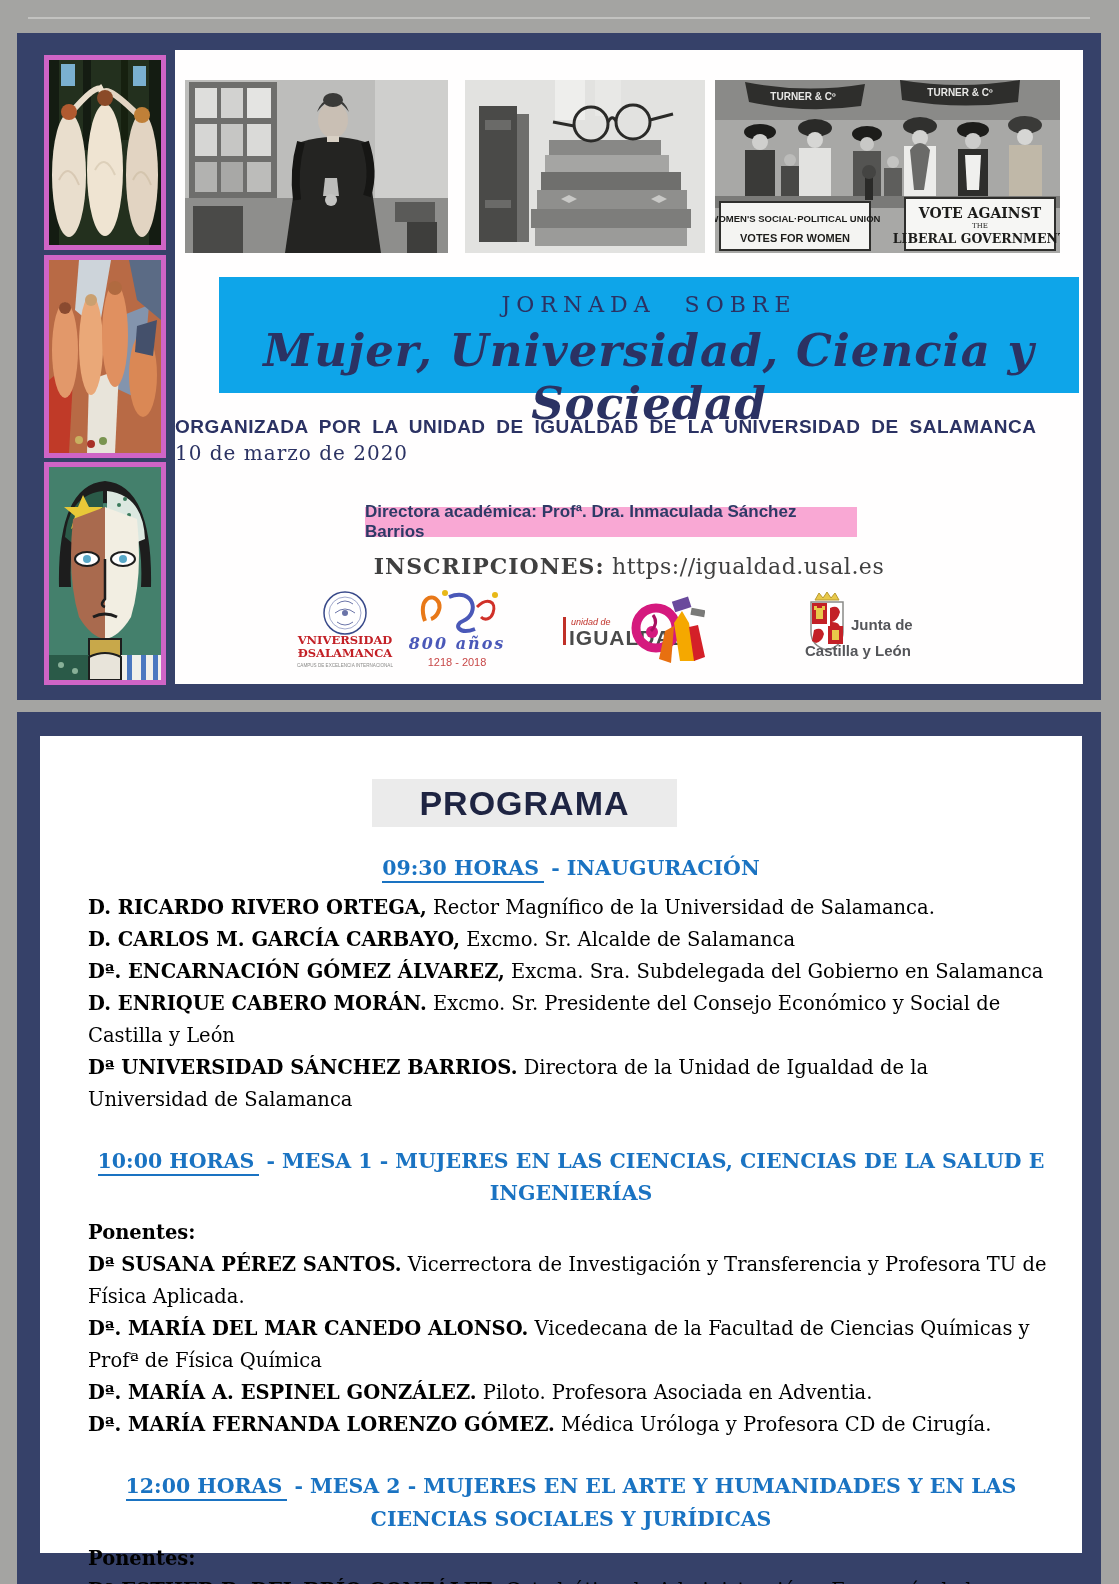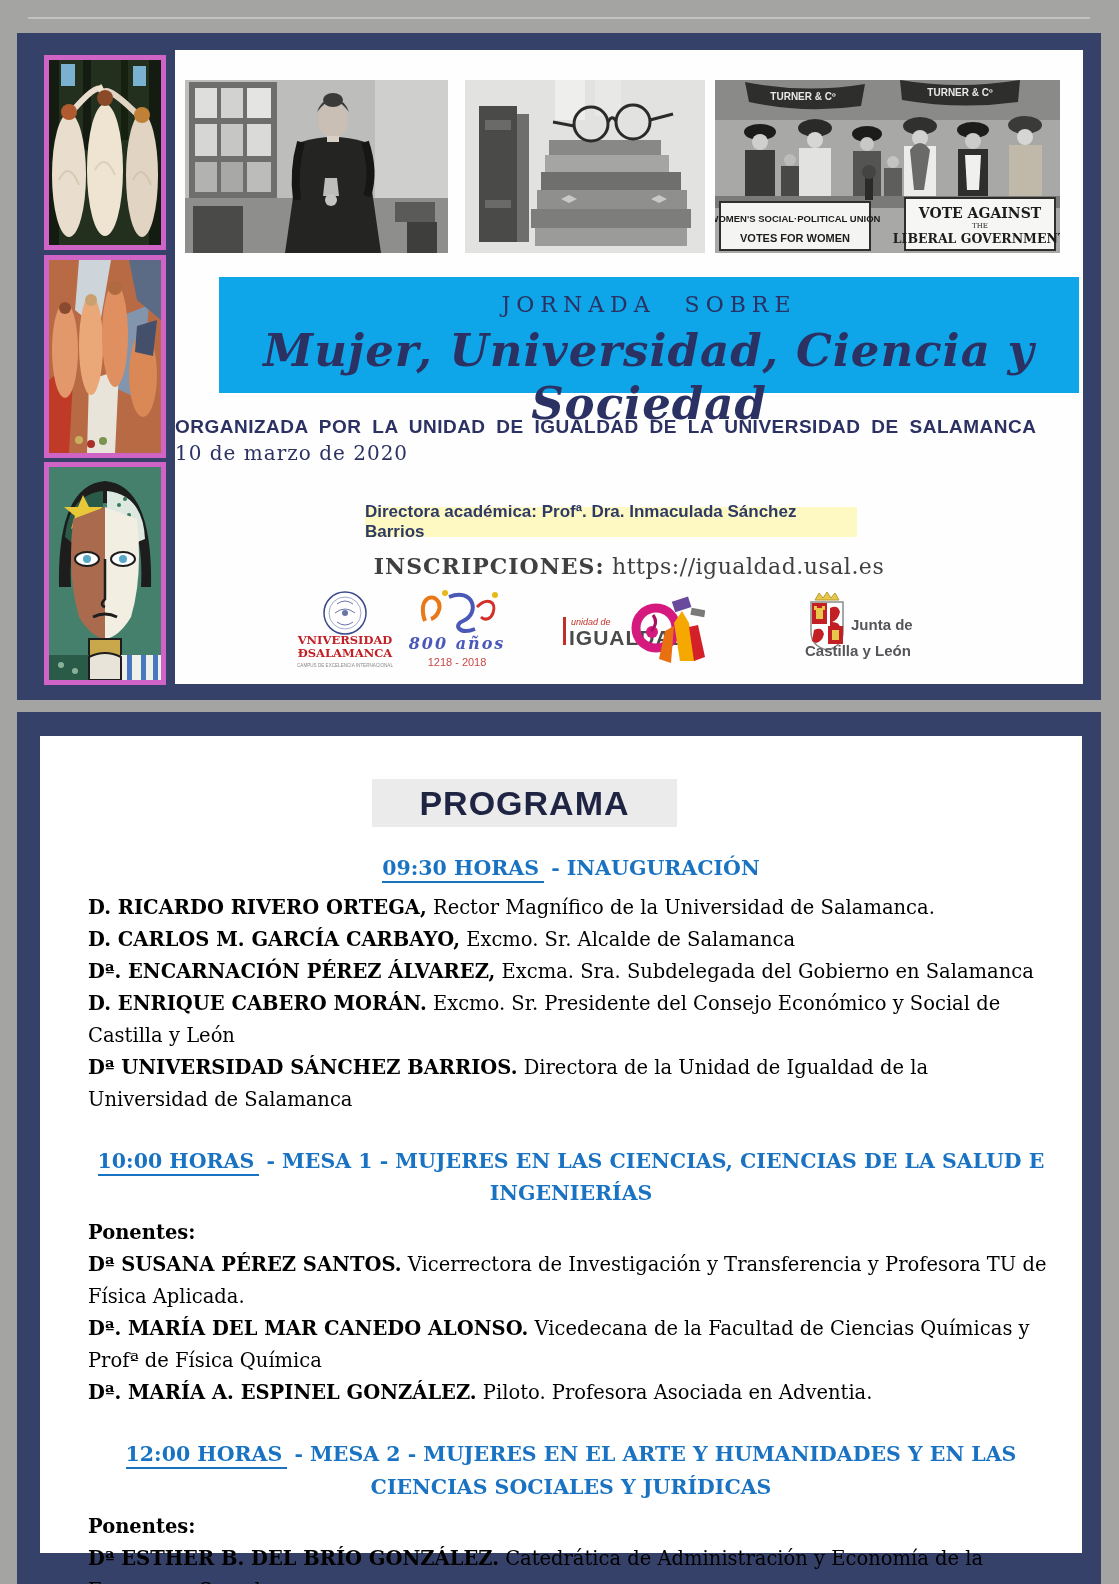--- a/index.html
+++ b/index.html
@@ -21,21 +21,21 @@
   .ph-marie{left:10px;width:263px;height:173px;}
   .ph-books{left:290px;width:240px;height:173px;}
   .ph-suffrage{left:540px;width:345px;height:173px;}
   .titlebox{position:absolute;left:44px;top:227px;width:860px;height:116px;background:#0ea5e9;text-align:center;}
   .kicker{margin-top:15px;font-size:22px;letter-spacing:6px;word-spacing:16px;color:#2b3263;font-weight:500;}
   .maintitle{margin-top:7px;font-size:45px;font-style:italic;font-weight:bold;color:#2b3263;letter-spacing:1px;}
   .orgblock{position:absolute;left:0;right:0;top:366px;text-align:left;color:#2b3263;}
   .orgline{font-family:"Liberation Sans",sans-serif;font-weight:bold;font-size:19px;letter-spacing:0.5px;word-spacing:5px;}
   .venueline{font-size:21px;margin-top:6px;}
   .dateline{font-size:20px;margin-top:3px;letter-spacing:1px;}
-  .directorbar{position:absolute;left:190px;top:457px;width:492px;height:30px;background:#fef9c3;
+  .directorbar{position:absolute;left:190px;top:457px;width:492px;height:30px;background:#f9a8d4;
     display:flex;align-items:center;justify-content:center;
     font-family:"Liberation Sans",sans-serif;font-weight:bold;font-size:17px;color:#2e3a66;}
   .inscr{position:absolute;left:0;right:0;top:503px;text-align:center;color:#404040;font-size:22px;letter-spacing:0.5px;}
   .inscr .lab{font-weight:bold;letter-spacing:1px;}
   .logosrow{position:absolute;left:0;top:535px;width:908px;height:90px;}
   .logo{position:absolute;}
   
   .panel2{position:absolute;left:17px;top:712px;width:1084px;height:872px;background:#364169;}
   .white2{position:absolute;left:23px;top:24px;width:1042px;height:817px;background:#ffffff;}
   .programabox{margin:43px 0 0 332px;width:305px;height:48px;background:#ebebeb;
@@ -322,31 +322,32 @@
     <div class="programabox">
       <span class="programatitle">PROGRAMA</span>
     </div>
 
     <div class="progbody">
 
       <div class="sec">
         <p class="sec-heading"><span class="time">09:30 HORAS</span><span> - INAUGURACIÓN</span></p>
         <p class="item"><strong>D. RICARDO  RIVERO  ORTEGA,</strong><span> Rector Magnífico de la Universidad de Salamanca.</span></p>
         <p class="item"><strong>D. CARLOS  M. GARCÍA  CARBAYO,</strong><span> Excmo. Sr. Alcalde de Salamanca</span></p>
-        <p class="item"><strong>Dª. ENCARNACIÓN  PÉREZ ÁLVAREZ,</strong><span> Excma. Sra. Subdelegada del Gobierno en Salamanca</span></p>
+        <p class="item"><strong>Dª. ENCARNACIÓN  GÓMEZ ÁLVAREZ,</strong><span> Excma. Sra. Subdelegada del Gobierno en Salamanca</span></p>
         <p class="item"><strong>D. ENRIQUE  CABERO  MORÁN.</strong><span> Excmo. Sr. Presidente del Consejo Económico y Social de Castilla y León</span></p>
         <p class="item"><strong>Dª UNIVERSIDAD  SÁNCHEZ  BARRIOS.</strong><span> Directora de la Unidad de Igualdad de la Universidad de Salamanca</span></p>
       </div>
 
       <div class="sec">
         <p class="sec-heading"><span class="time">10:00  HORAS</span><span>  - MESA 1 - MUJERES EN LAS CIENCIAS, CIENCIAS DE LA SALUD E INGENIERÍAS</span></p>
         <p class="ponentes">Ponentes:</p>
         <p class="item"><strong>Dª SUSANA PÉREZ SANTOS.</strong><span> Vicerrectora de Investigación y Transferencia y Profesora TU de Física Aplicada.</span></p>
         <p class="item"><strong>Dª. MARÍA DEL MAR CANEDO ALONSO.</strong><span>  Vicedecana de la Facultad de Ciencias Químicas y Profª de Física Química</span></p>
         <p class="item"><strong>Dª. MARÍA  A. ESPINEL GONZÁLEZ.</strong><span>  Piloto. Profesora Asociada en Adventia.</span></p>
+        <p class="item"><strong>Dª. MARÍA FERNANDA LORENZO GÓMEZ.</strong><span>  Médica Uróloga y Profesora CD de Cirugía.</span></p>
       </div>
 
       <div class="sec">
         <p class="sec-heading"><span class="time">12:00 HORAS</span><span> - MESA 2 - MUJERES EN EL ARTE Y HUMANIDADES Y EN LAS CIENCIAS SOCIALES Y JURÍDICAS</span></p>
         <p class="ponentes">Ponentes:</p>
         <p class="item"><strong>Dª ESTHER  B. DEL BRÍO GONZÁLEZ.</strong><span> Catedrática de Administración y Economía de la Empresa y Senadora.</span></p>
 
       </div>
 
     </div>

